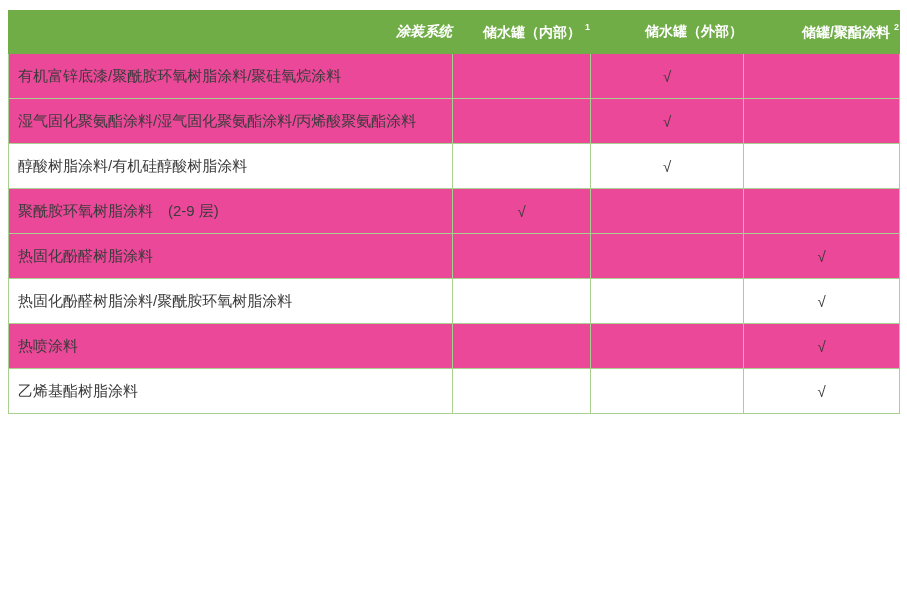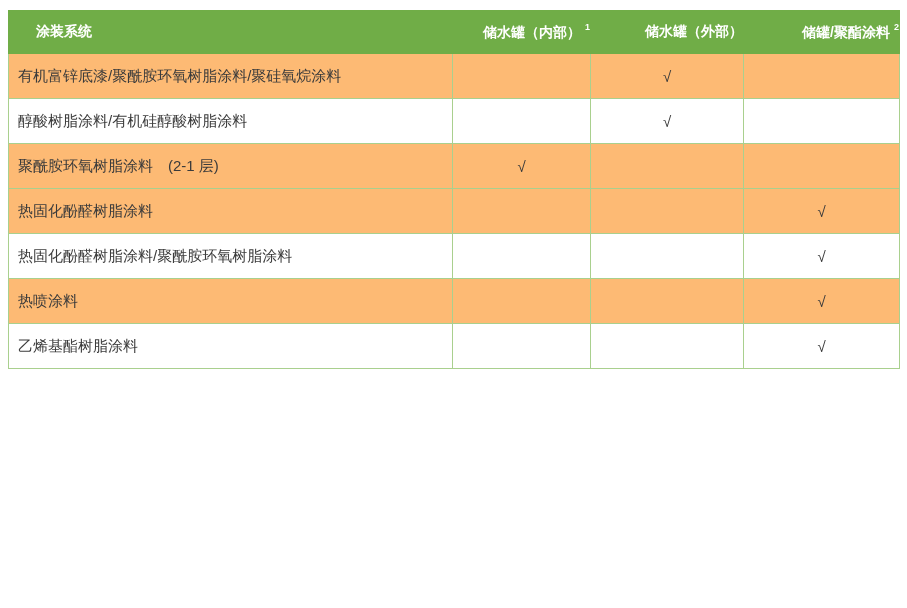--- a/index.html
+++ b/index.html
@@ -31,41 +31,42 @@
     color: #ffffff;
     font-weight: bold;
     font-size: 14px;
     height: 42px;
     border: 1px solid #70AD47;
     text-align: right;
     vertical-align: middle;
     padding: 0;
   }
   thead th.first {
-    text-align: left;
+    text-align: right;
     padding-left: 27px;
+    font-style: italic;
   }
   thead th sup {
     font-size: 9px;
     margin-left: 4px;
     position: relative;
     top: -1px;
   }
 
   tbody td {
     border: 1px solid #A9D08E;
     height: 44px;
     font-size: 15px;
     color: #3b3b3b;
     vertical-align: middle;
     padding: 0;
     background: #ffffff;
   }
   tbody tr.band td {
-    background: #fdba74;
+    background: #ec4899;
   }
   td.system {
     text-align: left;
     padding-left: 9px;
   }
   td.check {
     text-align: center;
     font-size: 15px;
   }
 </style>
@@ -88,28 +89,34 @@
         <th><span>储罐/聚酯涂料</span><sup>2</sup></th>
       </tr>
     </thead>
     <tbody id="table-body">
         <tr class="band">
     <td class="system">有机富锌底漆/聚酰胺环氧树脂涂料/聚硅氧烷涂料</td>
     <td class="check"></td>
     <td class="check">√</td>
     <td class="check"></td>
   </tr>
+        <tr class="band">
+    <td class="system">湿气固化聚氨酯涂料/湿气固化聚氨酯涂料/丙烯酸聚氨酯涂料</td>
+    <td class="check"></td>
+    <td class="check">√</td>
+    <td class="check"></td>
+  </tr>
         <tr>
     <td class="system">醇酸树脂涂料/有机硅醇酸树脂涂料</td>
     <td class="check"></td>
     <td class="check">√</td>
     <td class="check"></td>
   </tr>
         <tr class="band">
-    <td class="system">聚酰胺环氧树脂涂料　(2-1 层)</td>
+    <td class="system">聚酰胺环氧树脂涂料　(2-9 层)</td>
     <td class="check">√</td>
     <td class="check"></td>
     <td class="check"></td>
   </tr>
         <tr class="band">
     <td class="system">热固化酚醛树脂涂料</td>
     <td class="check"></td>
     <td class="check"></td>
     <td class="check">√</td>
   </tr>

